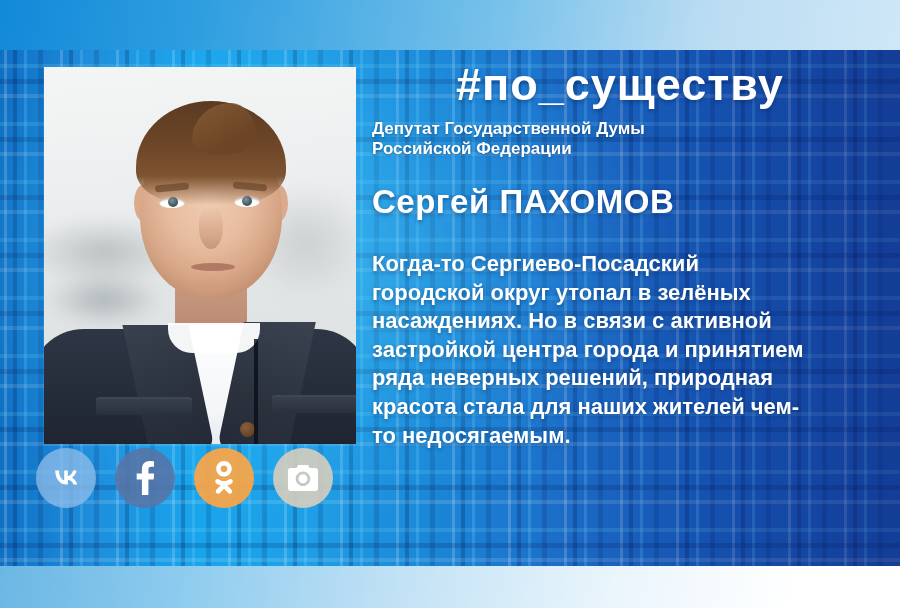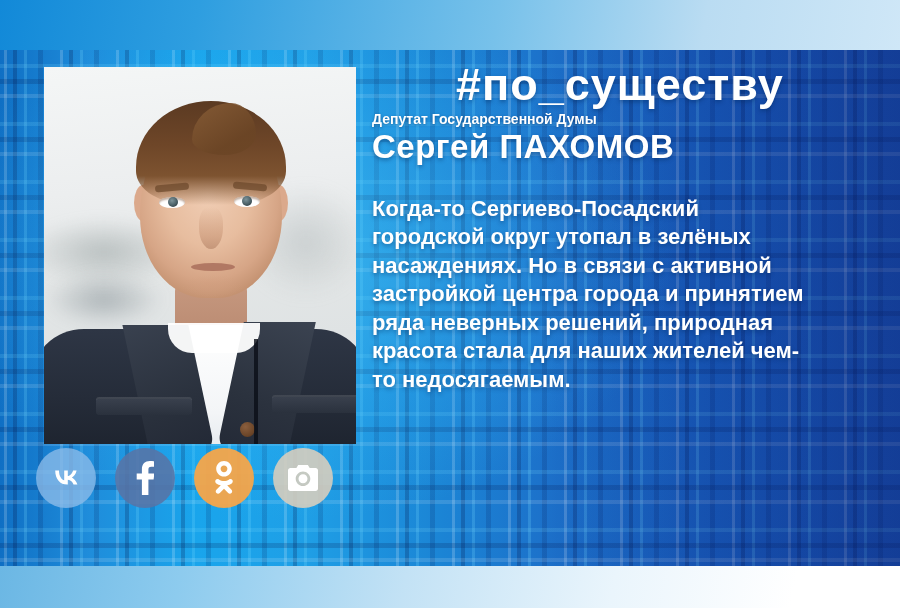--- a/index.html
+++ b/index.html
@@ -337,28 +337,29 @@
     font-size: 45px;
     font-weight: bold;
     color: #ffffff;
     letter-spacing: 1px;
     line-height: 1.0;
     text-align: center;
     text-shadow: 0 2px 4px rgba(0,40,90,0.45);
     white-space: nowrap;
   }
   .subtitle {
-    margin-top: 4px;
-    font-size: 14px;
+    margin-top: 12px;
+    font-size: 17px;
     font-weight: bold;
     color: #ffffff;
     line-height: 1.18;
     text-shadow: 0 1px 3px rgba(0,40,90,0.5);
   }
   .person-name {
+    margin-top: 24px;
     font-size: 33px;
     font-weight: bold;
     color: #ffffff;
     letter-spacing: 0.5px;
     text-shadow: 0 2px 4px rgba(0,40,90,0.45);
     white-space: nowrap;
   }
   .quote {
     margin-top: 29px;
     font-size: 22px;
@@ -436,20 +437,21 @@
     <div class="ph-pupil-r"></div>
     <div class="ph-nose"></div>
     <div class="ph-mouth"></div>
     <div class="ph-chin"></div>
   </div>
 
   <div class="textcol">
     <div class="hashtag">#по_существу</div>
     <div class="subtitle">
       <div>Депутат Государственной Думы</div>
+      <div>Российской Федерации</div>
     </div>
     <div class="person-name">Сергей ПАХОМОВ</div>
     <div class="quote">Когда-то Сергиево-Посадский городской округ утопал в зелёных насаждениях. Но в связи с активной застройкой центра города и принятием ряда неверных решений, природная красота стала для наших жителей чем-то недосягаемым.</div>
   </div>
 
   <div class="socials">
 
     <div class="soc soc-vk">
       <span>
         <svg width="34" height="22" viewBox="0 0 34 22" aria-hidden="true">

